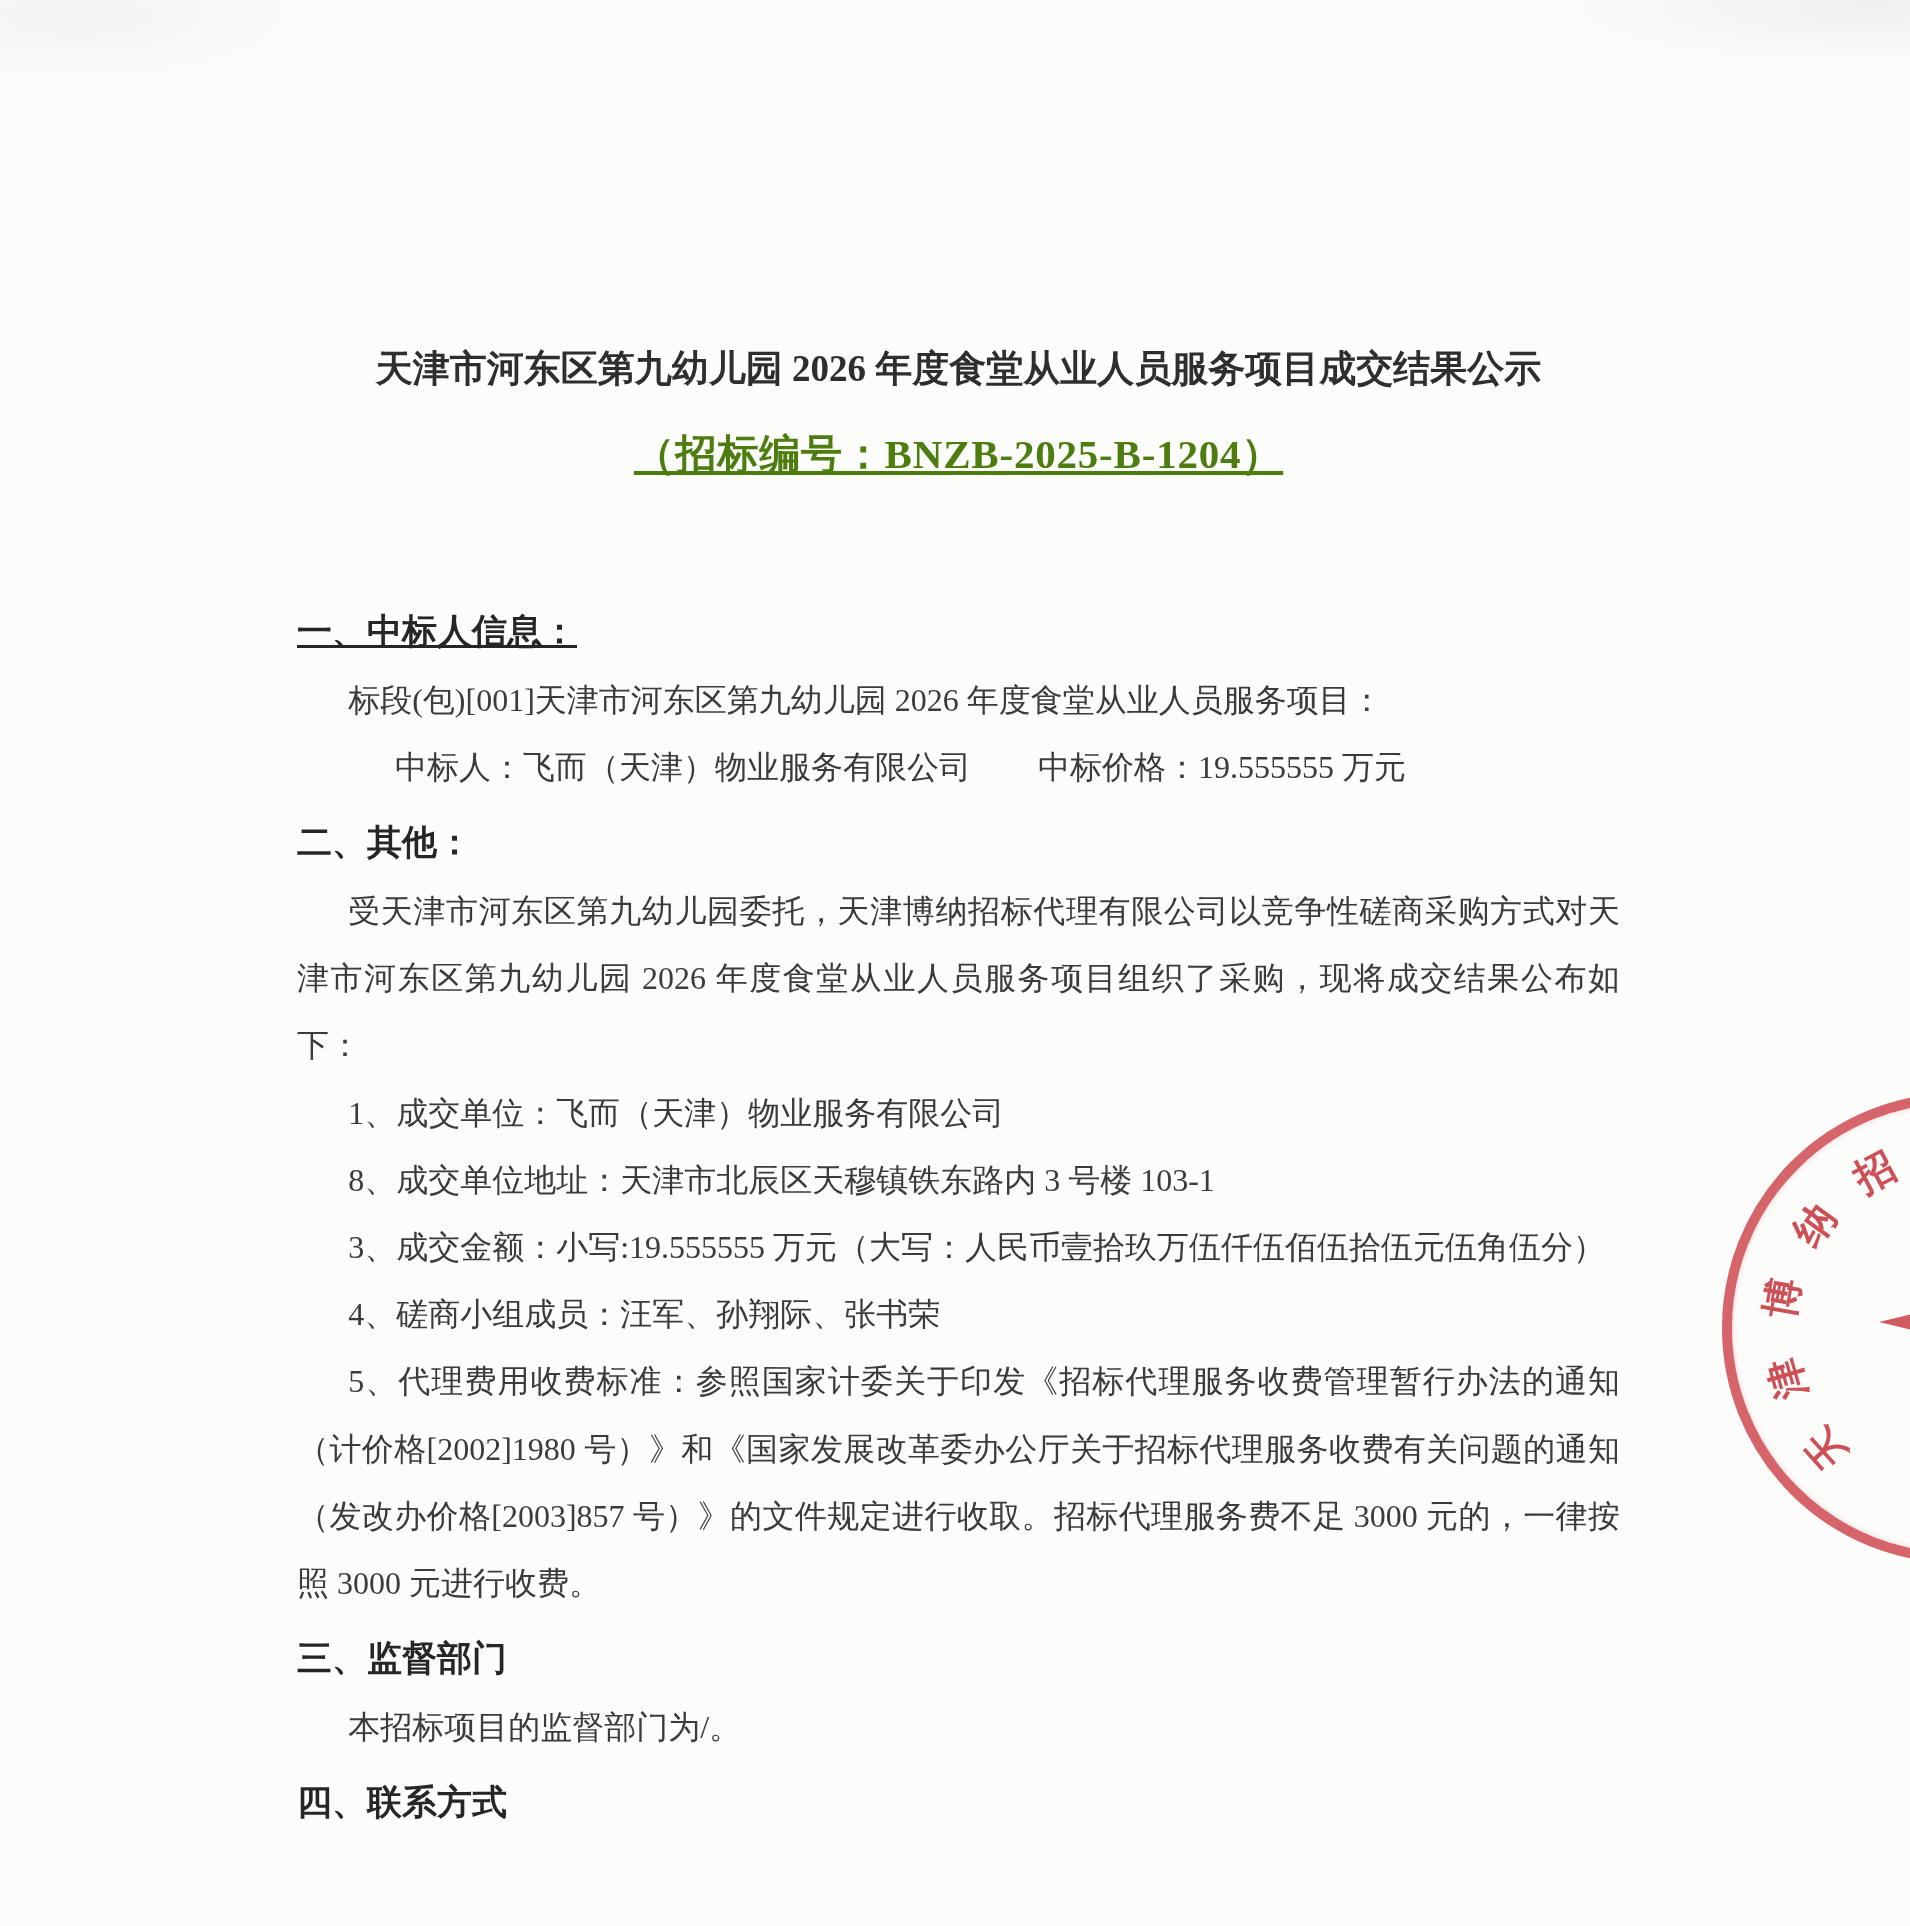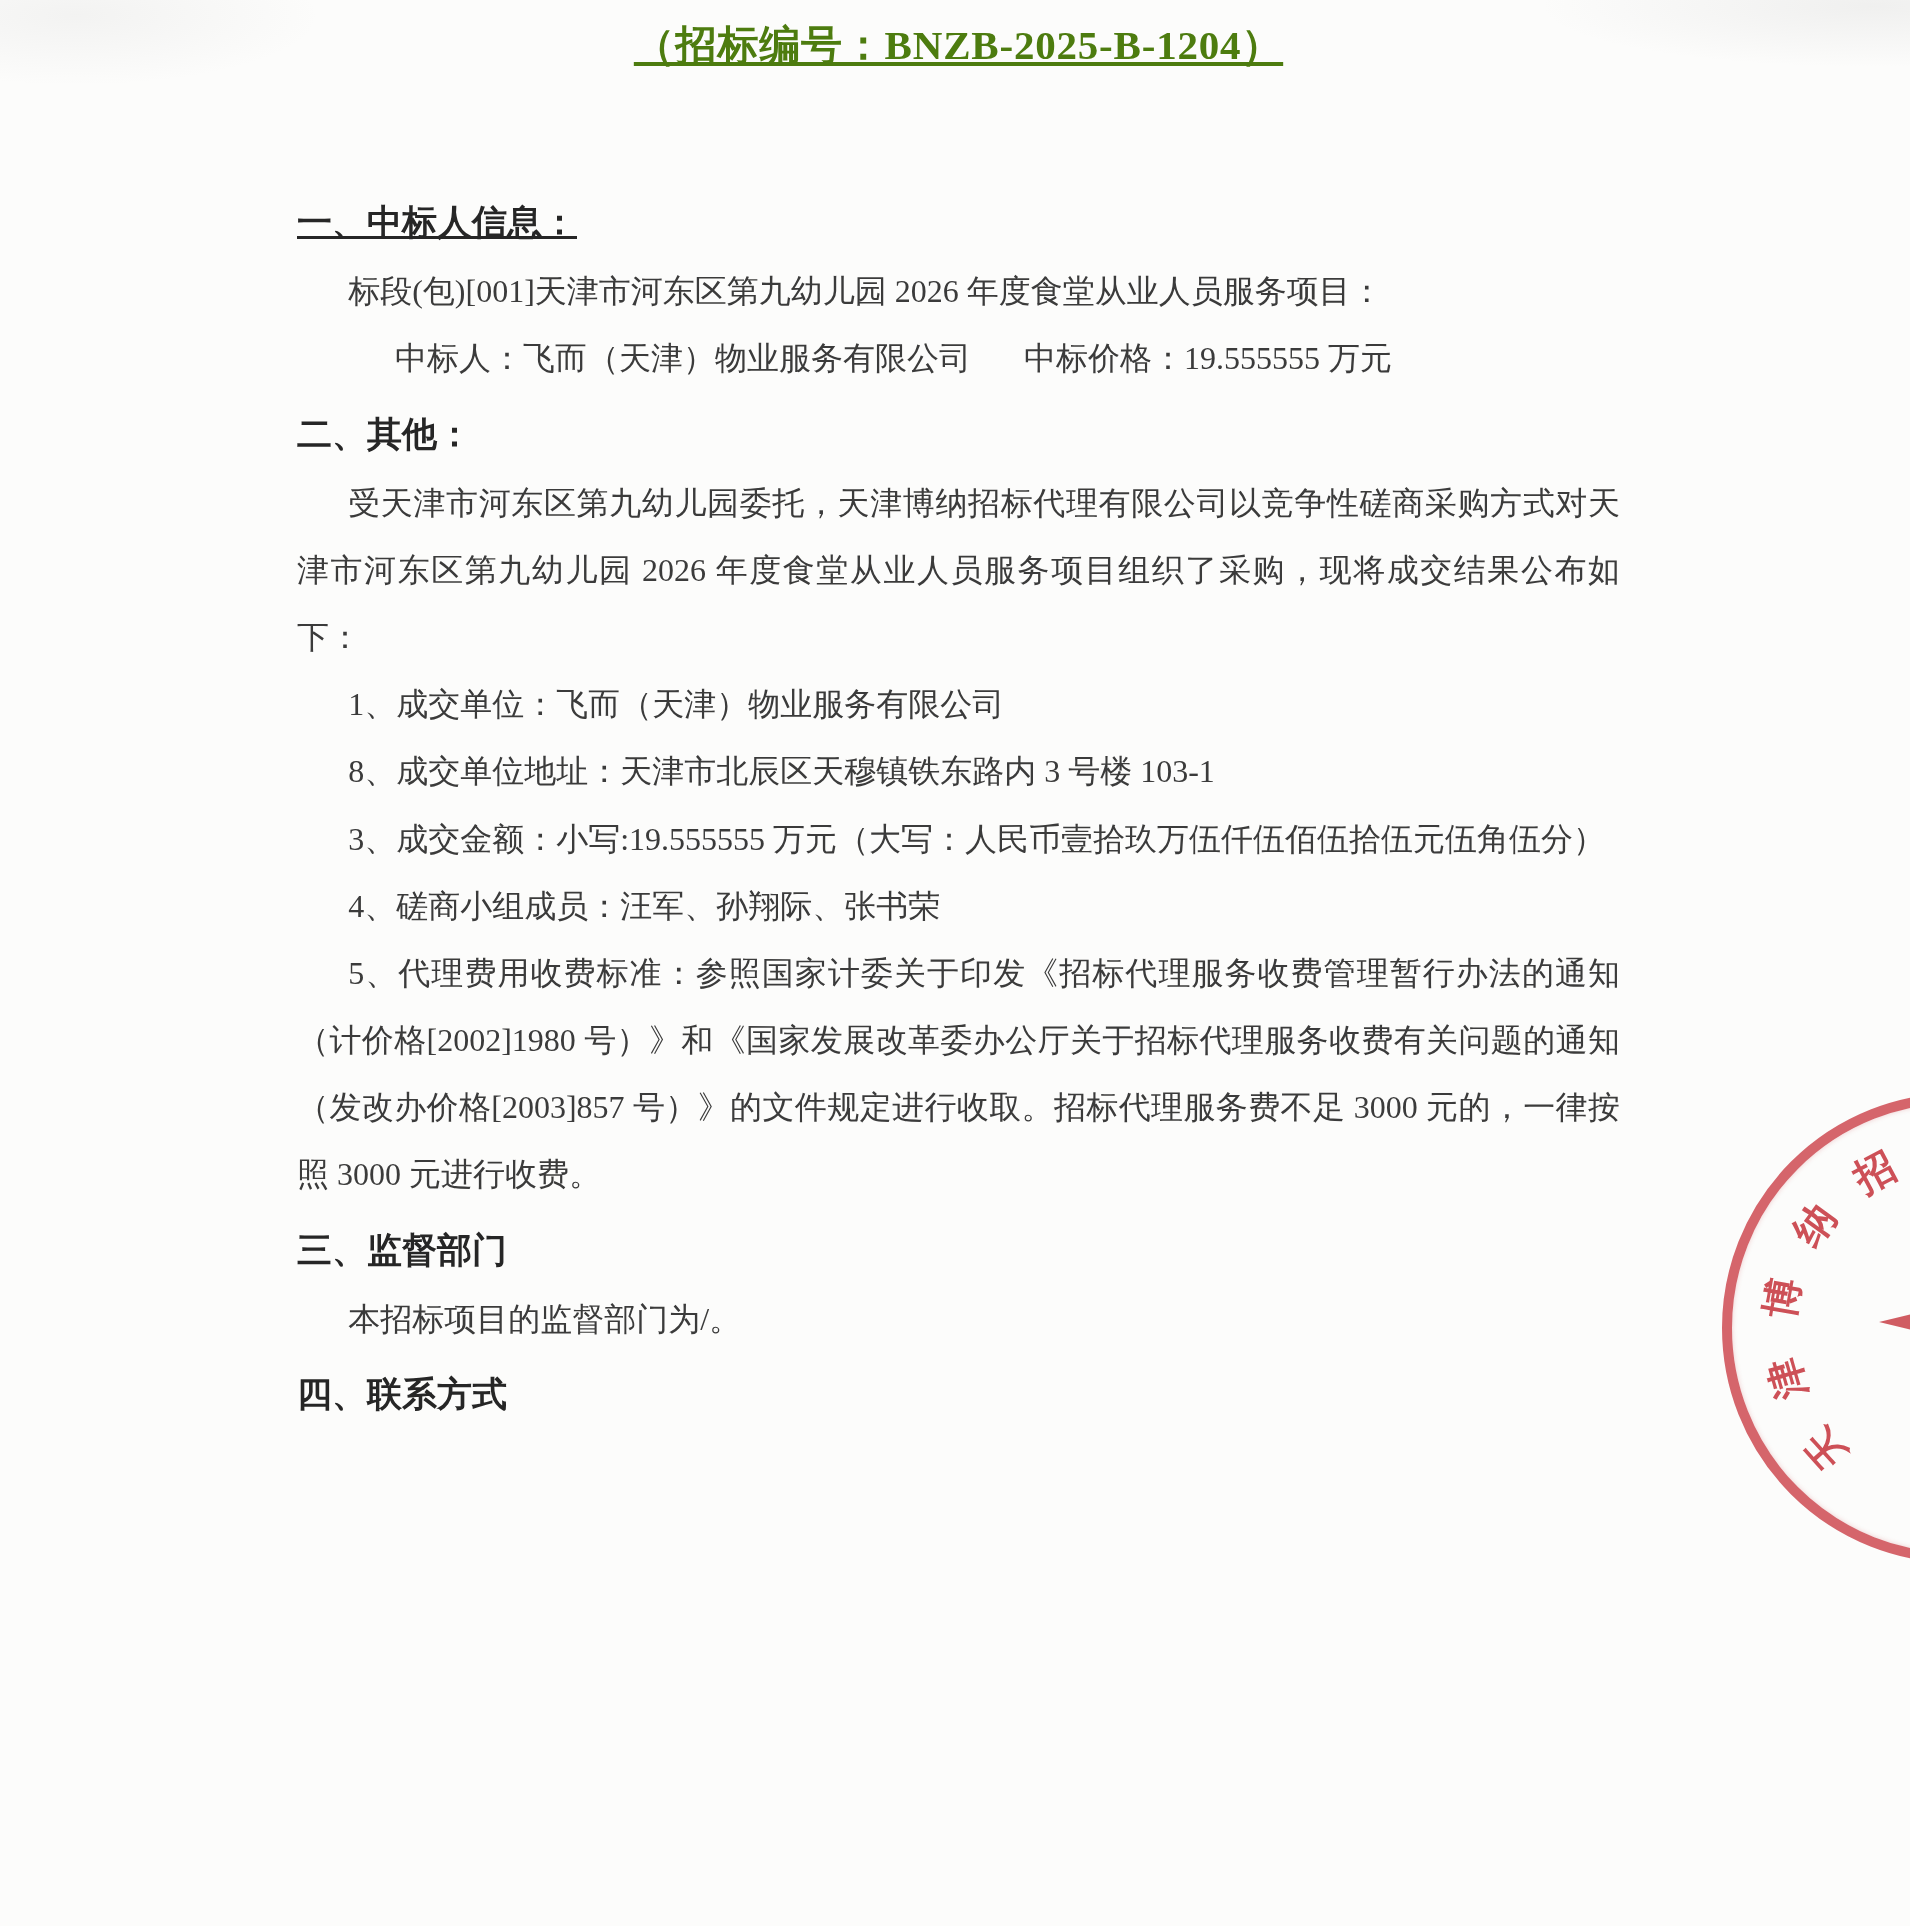--- a/index.html
+++ b/index.html
@@ -46,21 +46,21 @@
     margin:0;
     font-size:32px;line-height:2.1;
     text-align:justify;
     color:#3b3b3b;
   }
   .indent{text-indent:1.6em;}
   .winner-line{
     margin:0;
     padding-left:98px;
     font-size:32px;line-height:2.1;
-    display:flex;flex-wrap:wrap;column-gap:53px;
+    display:flex;flex-wrap:wrap;column-gap:67px;
     color:#3b3b3b;
   }
   .label{display:inline;}
   .value{display:inline;}
 
   
   .stamp{
     position:absolute;
     left:1722px;top:1093px;
     width:470px;height:470px;
@@ -94,20 +94,21 @@
   }
 </style>
 </head>
 <body>
 
 <div class="page">
   <div class="scan-tone"></div>
 
   <div class="content">
 
+    <div class="doc-title">天津市河东区第九幼儿园 2026 年度食堂从业人员服务项目成交结果公示</div>
     <div class="doc-subtitle">（招标编号：BNZB-2025-B-1204）</div>
 
     <div class="sec-heading mt-sec1">一、中标人信息：</div>
     <p class="body-text indent">标段(包)[001]天津市河东区第九幼儿园 2026 年度食堂从业人员服务项目：</p>
     <div class="winner-line">
       <span class="label">中标人：飞而（天津）物业服务有限公司</span>
       <span class="value">中标价格：19.555555 万元</span>
     </div>
 
     <div class="sec-heading mt-sm">二、其他：</div>

